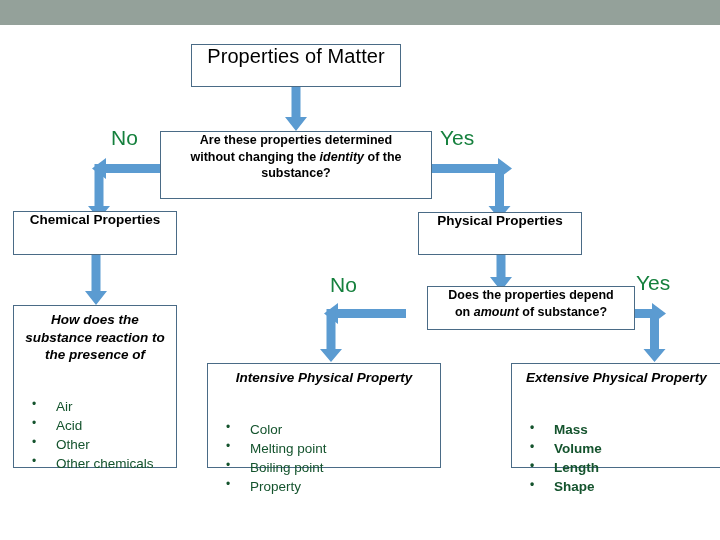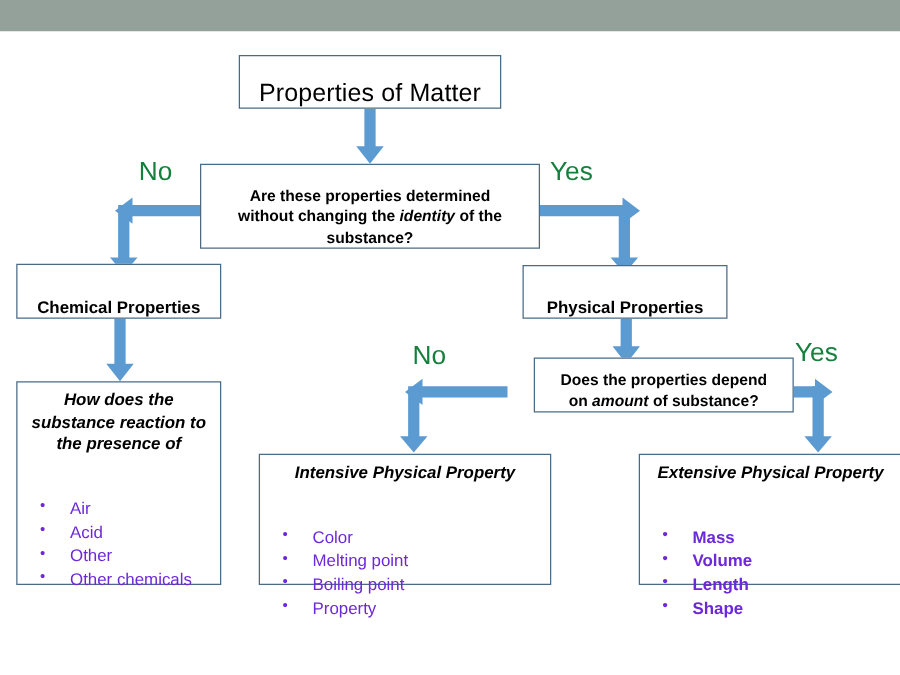--- a/index.html
+++ b/index.html
@@ -20,21 +20,21 @@
   }
   
   .box{
     position:absolute;
     box-sizing:border-box;
     border:1px solid #4a6b86;
     background:#ffffff;
     color:#000000;
     display:flex;
     flex-direction:column;
-    justify-content:flex-end;
+    justify-content:flex-start;
     z-index:3;
   }
   .title-text{
     font-size:20px;
     text-align:center;
     line-height:1.1;
     letter-spacing:.1px;
   }
   .decision-text{
     font-size:12.5px;
@@ -67,21 +67,21 @@
     list-style:none;
     margin:1px 0 0 0;
     padding:0 0 0 16px;
     font-size:13.5px;
     line-height:1.42;
   }
   ul.bullets li{
     position:relative;
     padding-left:26px;
     font-weight:normal;
-    color:#6d28d9;
+    color:#14532d;
   }
   ul.bullets li::before{
     content:"\2022";
     position:absolute;
     left:2px;top:-1px;
     font-size:12px;
   }
   ul.bullets.bold li{font-weight:bold;}
   
   .arrow{position:absolute;z-index:2;}

